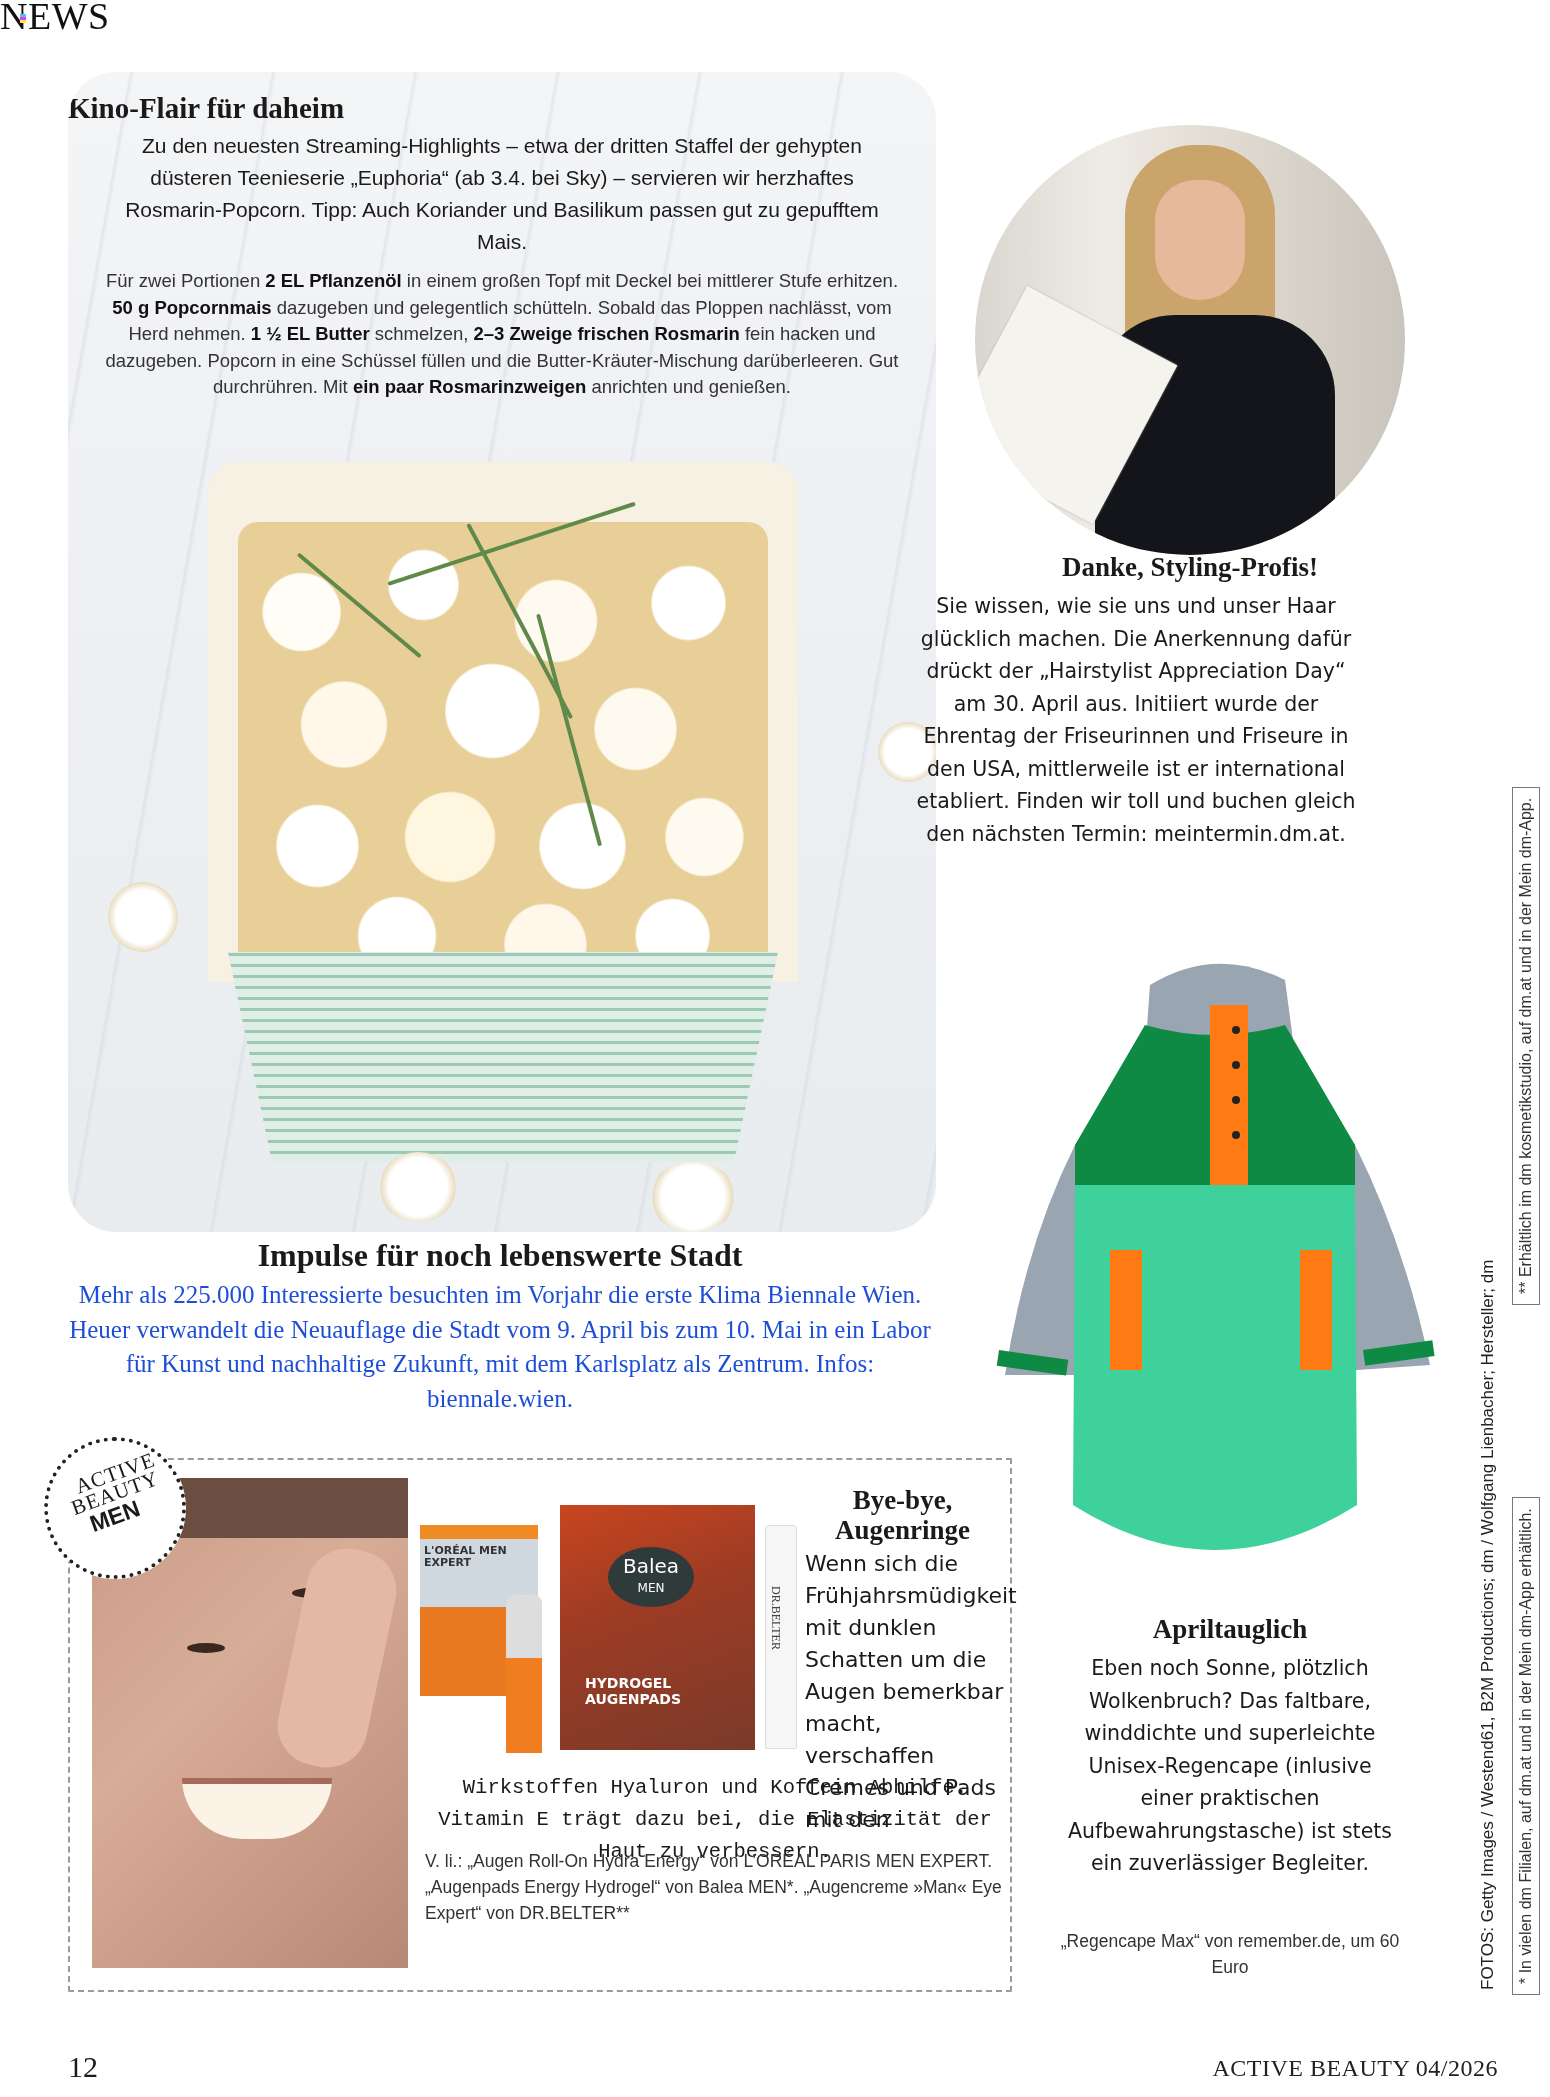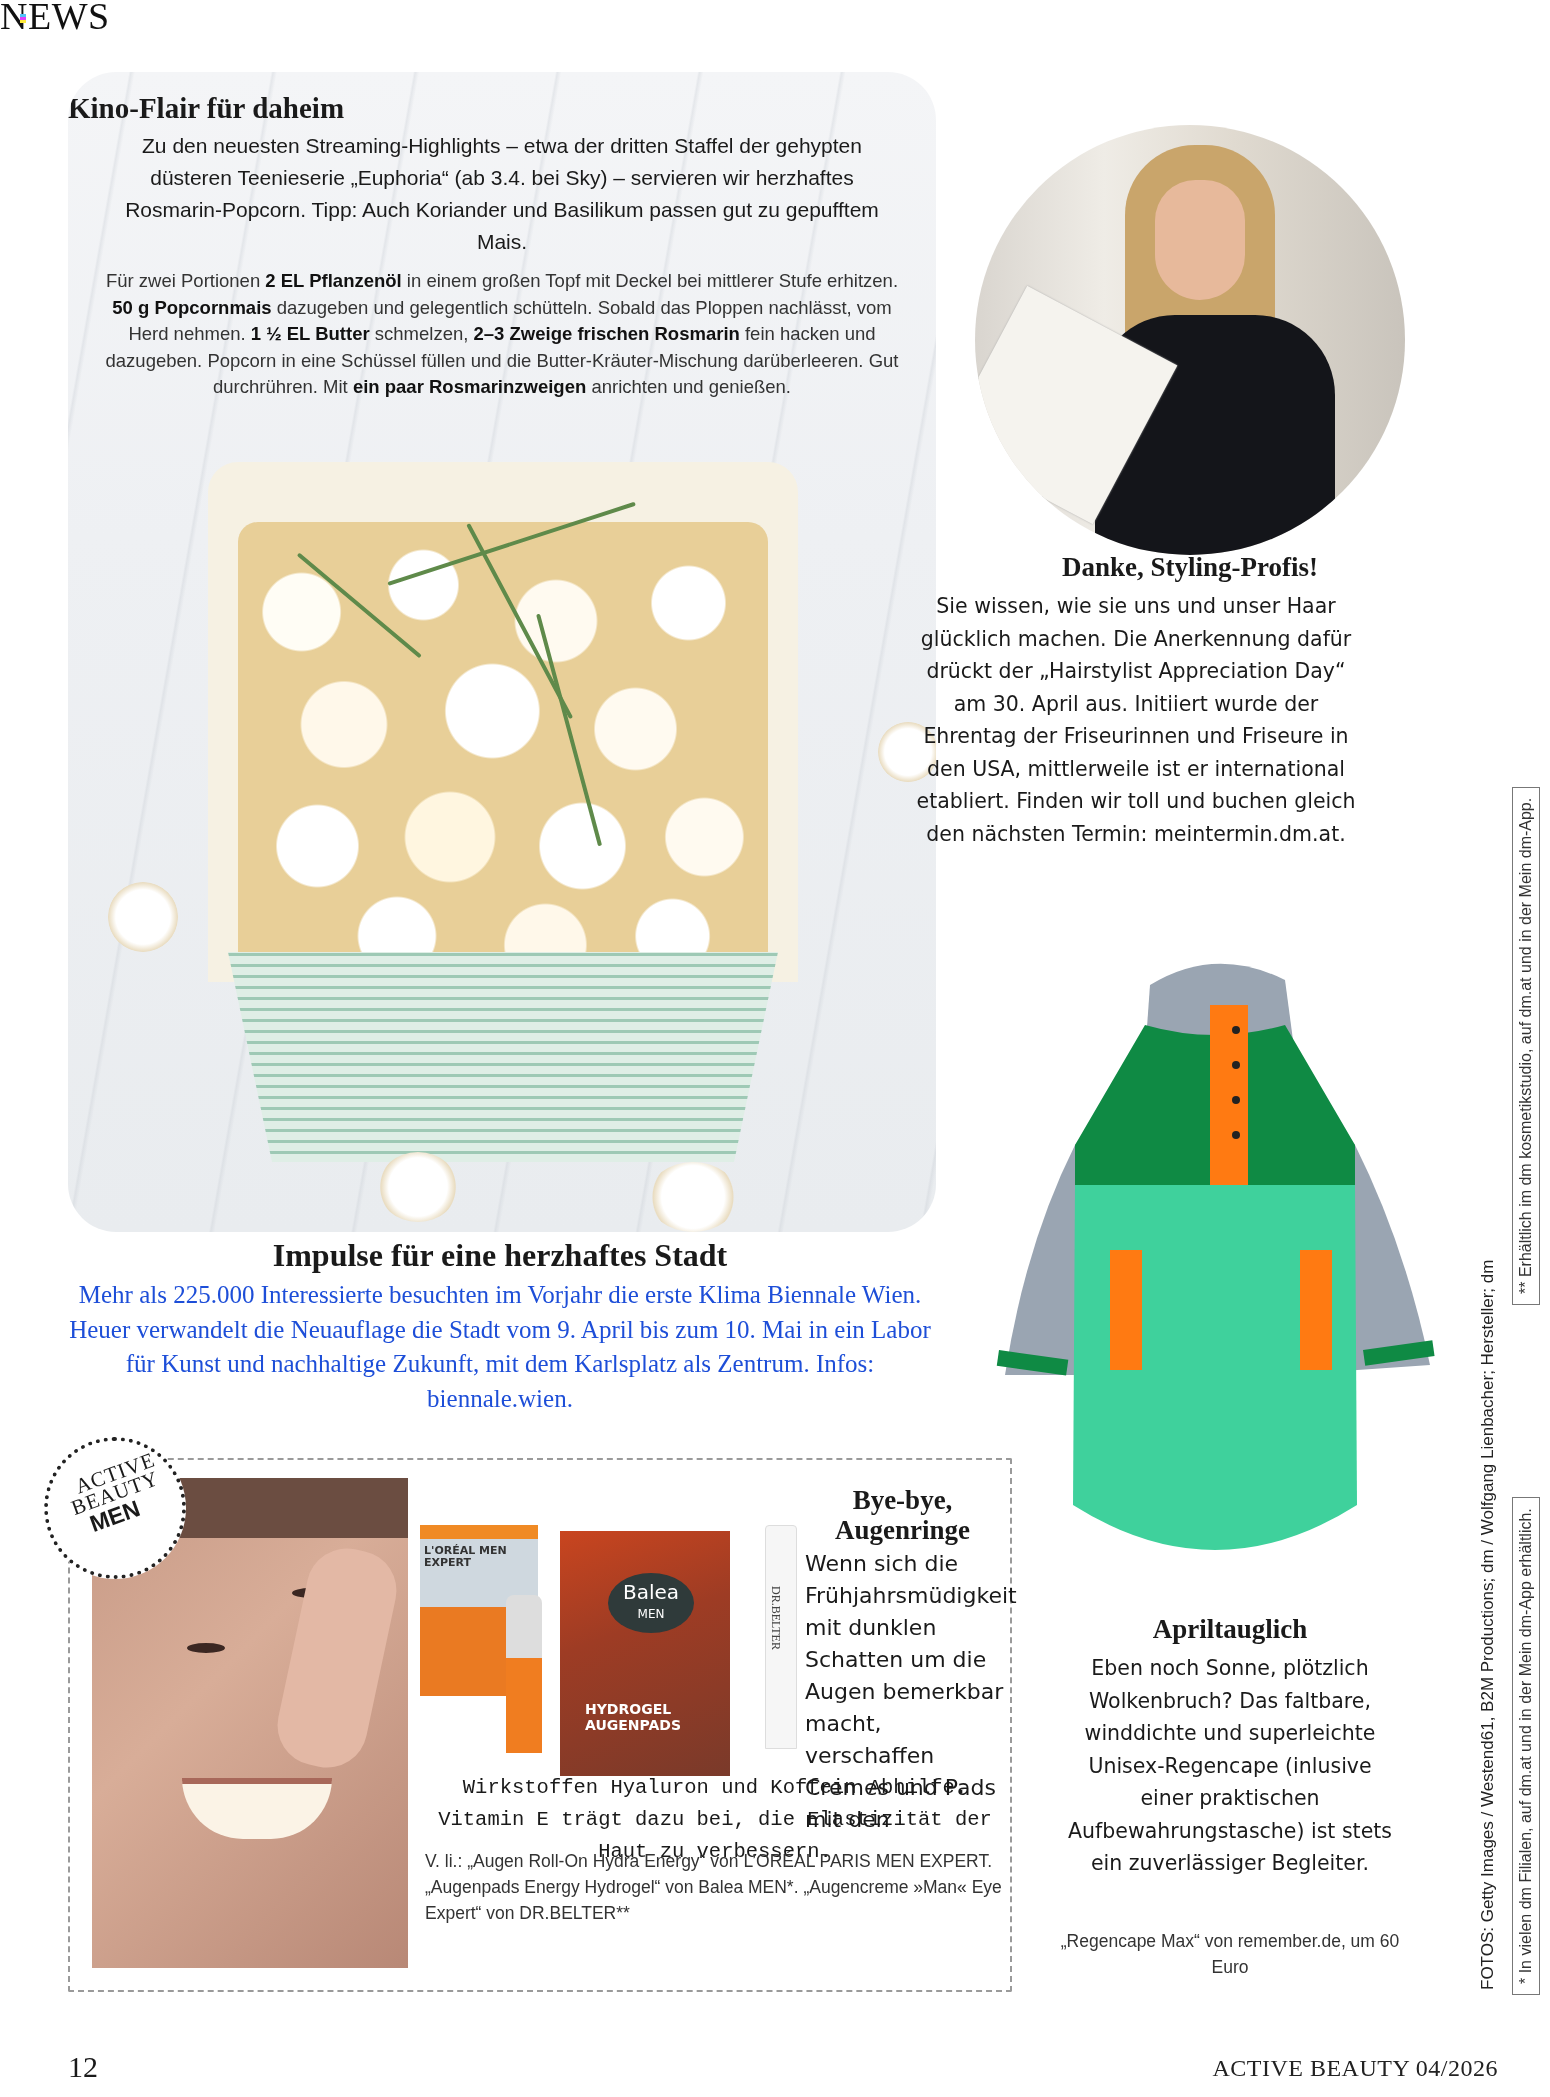--- a/index.html
+++ b/index.html
@@ -68,21 +68,21 @@
   #men-badge .l3{font-family:"Liberation Sans",sans-serif;font-weight:bold;font-size:23px;display:block;transform:rotate(-20deg);}
   #man-photo{left:92px;top:1478px;width:316px;height:490px;overflow:hidden;background:linear-gradient(135deg,#c79a86 0%,#d8ad98 40%,#b88876 100%);}
   .man-hair{position:absolute;left:0;top:0;width:316px;height:60px;background:#6b4d41;}
   .man-smile{position:absolute;left:90px;top:300px;width:150px;height:55px;border-radius:0 0 80px 80px;background:#fbf3e6;border-top:6px solid #a8685a;}
   .man-eye{position:absolute;width:38px;height:10px;border-radius:50%;background:#3b2722;}
   .man-hand{position:absolute;left:200px;top:70px;width:90px;height:220px;border-radius:40px;background:#e3b8a5;transform:rotate(12deg);}
   #products{left:420px;top:1505px;width:380px;height:248px;}
   .prod-loreal{position:absolute;left:0;top:20px;width:118px;height:171px;background:linear-gradient(180deg,#f08a24 0 8%,#cfd8df 8% 48%,#ea7a22 48% 100%);}
   .prod-loreal span{position:absolute;left:4px;top:20px;font-size:11px;font-weight:bold;color:#333;line-height:12px;}
   .prod-tube{position:absolute;left:86px;top:90px;width:36px;height:158px;background:linear-gradient(180deg,#ddd 0 40%,#f07d20 40%);border-radius:8px 8px 0 0;}
-  .prod-balea{position:absolute;left:140px;top:0;width:170px;height:245px;background:linear-gradient(160deg,#c9451f 0%,#9e3c24 40%,#7a3a2a 100%);margin-top:26px;}
+  .prod-balea{position:absolute;left:140px;top:0;width:195px;height:245px;background:linear-gradient(160deg,#c9451f 0%,#9e3c24 40%,#7a3a2a 100%);}
   .prod-balea .logo{position:absolute;left:48px;top:42px;width:86px;height:60px;border-radius:50%;background:#2f3a3a;color:#fff;font-size:20px;text-align:center;line-height:22px;padding-top:8px;box-sizing:border-box;}
   .prod-balea .txt{position:absolute;left:25px;top:170px;color:#fff;font-weight:bold;font-size:14px;line-height:16px;}
   .prod-belter{position:absolute;left:345px;top:20px;width:30px;height:222px;background:#f6f6f6;border:1px solid #ddd;border-radius:4px 4px 0 0;}
   .prod-belter span{position:absolute;left:2px;top:60px;writing-mode:vertical-rl;font-size:12px;font-family:"Liberation Serif",serif;color:#444;}
   #bye-title{left:805px;width:195px;top:1485px;text-align:center;font-family:"Liberation Serif",serif;font-weight:bold;font-size:27px;line-height:30px;}
   #bye-body-a{left:805px;width:210px;top:1548px;text-align:left;font-size:22px;line-height:32px;font-family:"DejaVu Sans",sans-serif;}
   #bye-body-b{left:425px;width:580px;top:1772px;text-align:center;font-size:20.5px;line-height:32px;font-family:Liberation Mono, monospace;}
   #bye-caption{left:425px;width:590px;top:1848px;font-size:17.5px;line-height:26px;color:#333;font-family:"Liberation Sans",sans-serif;}
   
   #april-title{left:1060px;width:340px;top:1614px;text-align:center;font-family:"Liberation Serif",serif;font-weight:bold;font-size:27px;}
@@ -127,21 +127,21 @@
   <div class="face"></div>
   <div class="magazine"></div>
 </div>
 <div class="abs" id="stylist-title">Danke, Styling-Profis!</div>
 <div class="abs" id="stylist-body">Sie wissen, wie sie uns und unser Haar glücklich machen. Die Anerkennung dafür drückt der „Hairstylist Appreciation Day“ am 30. April aus. Initiiert wurde der Ehrentag der Friseurinnen und Friseure in den USA, mittlerweile ist er international etabliert. Finden wir toll und buchen gleich den nächsten Termin: meintermin.dm.at.</div>
 
 <div class="vtext" id="credits">FOTOS: Getty Images / Westend61, B2M Productions; dm / Wolfgang Lienbacher; Hersteller; dm</div>
 <div class="vtext" id="footnote-1">* In vielen dm Filialen, auf dm.at und in der Mein dm-App erhältlich.</div>
 <div class="vtext" id="footnote-2">** Erhältlich im dm kosmetikstudio, auf dm.at und in der Mein dm-App.</div>
 
-<div class="abs" id="impulse-title">Impulse für eine herzhaftes Stadt</div>
+<div class="abs" id="impulse-title">Impulse für noch lebenswerte Stadt</div>
 <div class="abs" id="impulse-body">Mehr als 225.000 Interessierte besuchten im Vorjahr die erste Klima Biennale Wien. Heuer verwandelt die Neuauflage die Stadt vom 9. April bis zum 10. Mai in ein Labor für Kunst und nachhaltige Zukunft, mit dem Karlsplatz als Zentrum. Infos: biennale.wien.</div>
 
 <div class="abs" id="raincape">
   <svg width="460" height="650" viewBox="0 0 460 650">
 
     <path d="M165 40 Q230 0 300 35 L310 110 L160 110 Z" fill="#9aa5b2"></path>
 
     <path d="M90 200 L160 110 L160 430 L20 430 Q40 300 90 200 Z" fill="#9aa5b2"></path>
     <path d="M370 200 L300 110 L300 430 L445 420 Q420 300 370 200 Z" fill="#9aa5b2"></path>
     <rect x="14" y="405" width="70" height="16" fill="#0f8a44" transform="rotate(8 14 405)"></rect>

